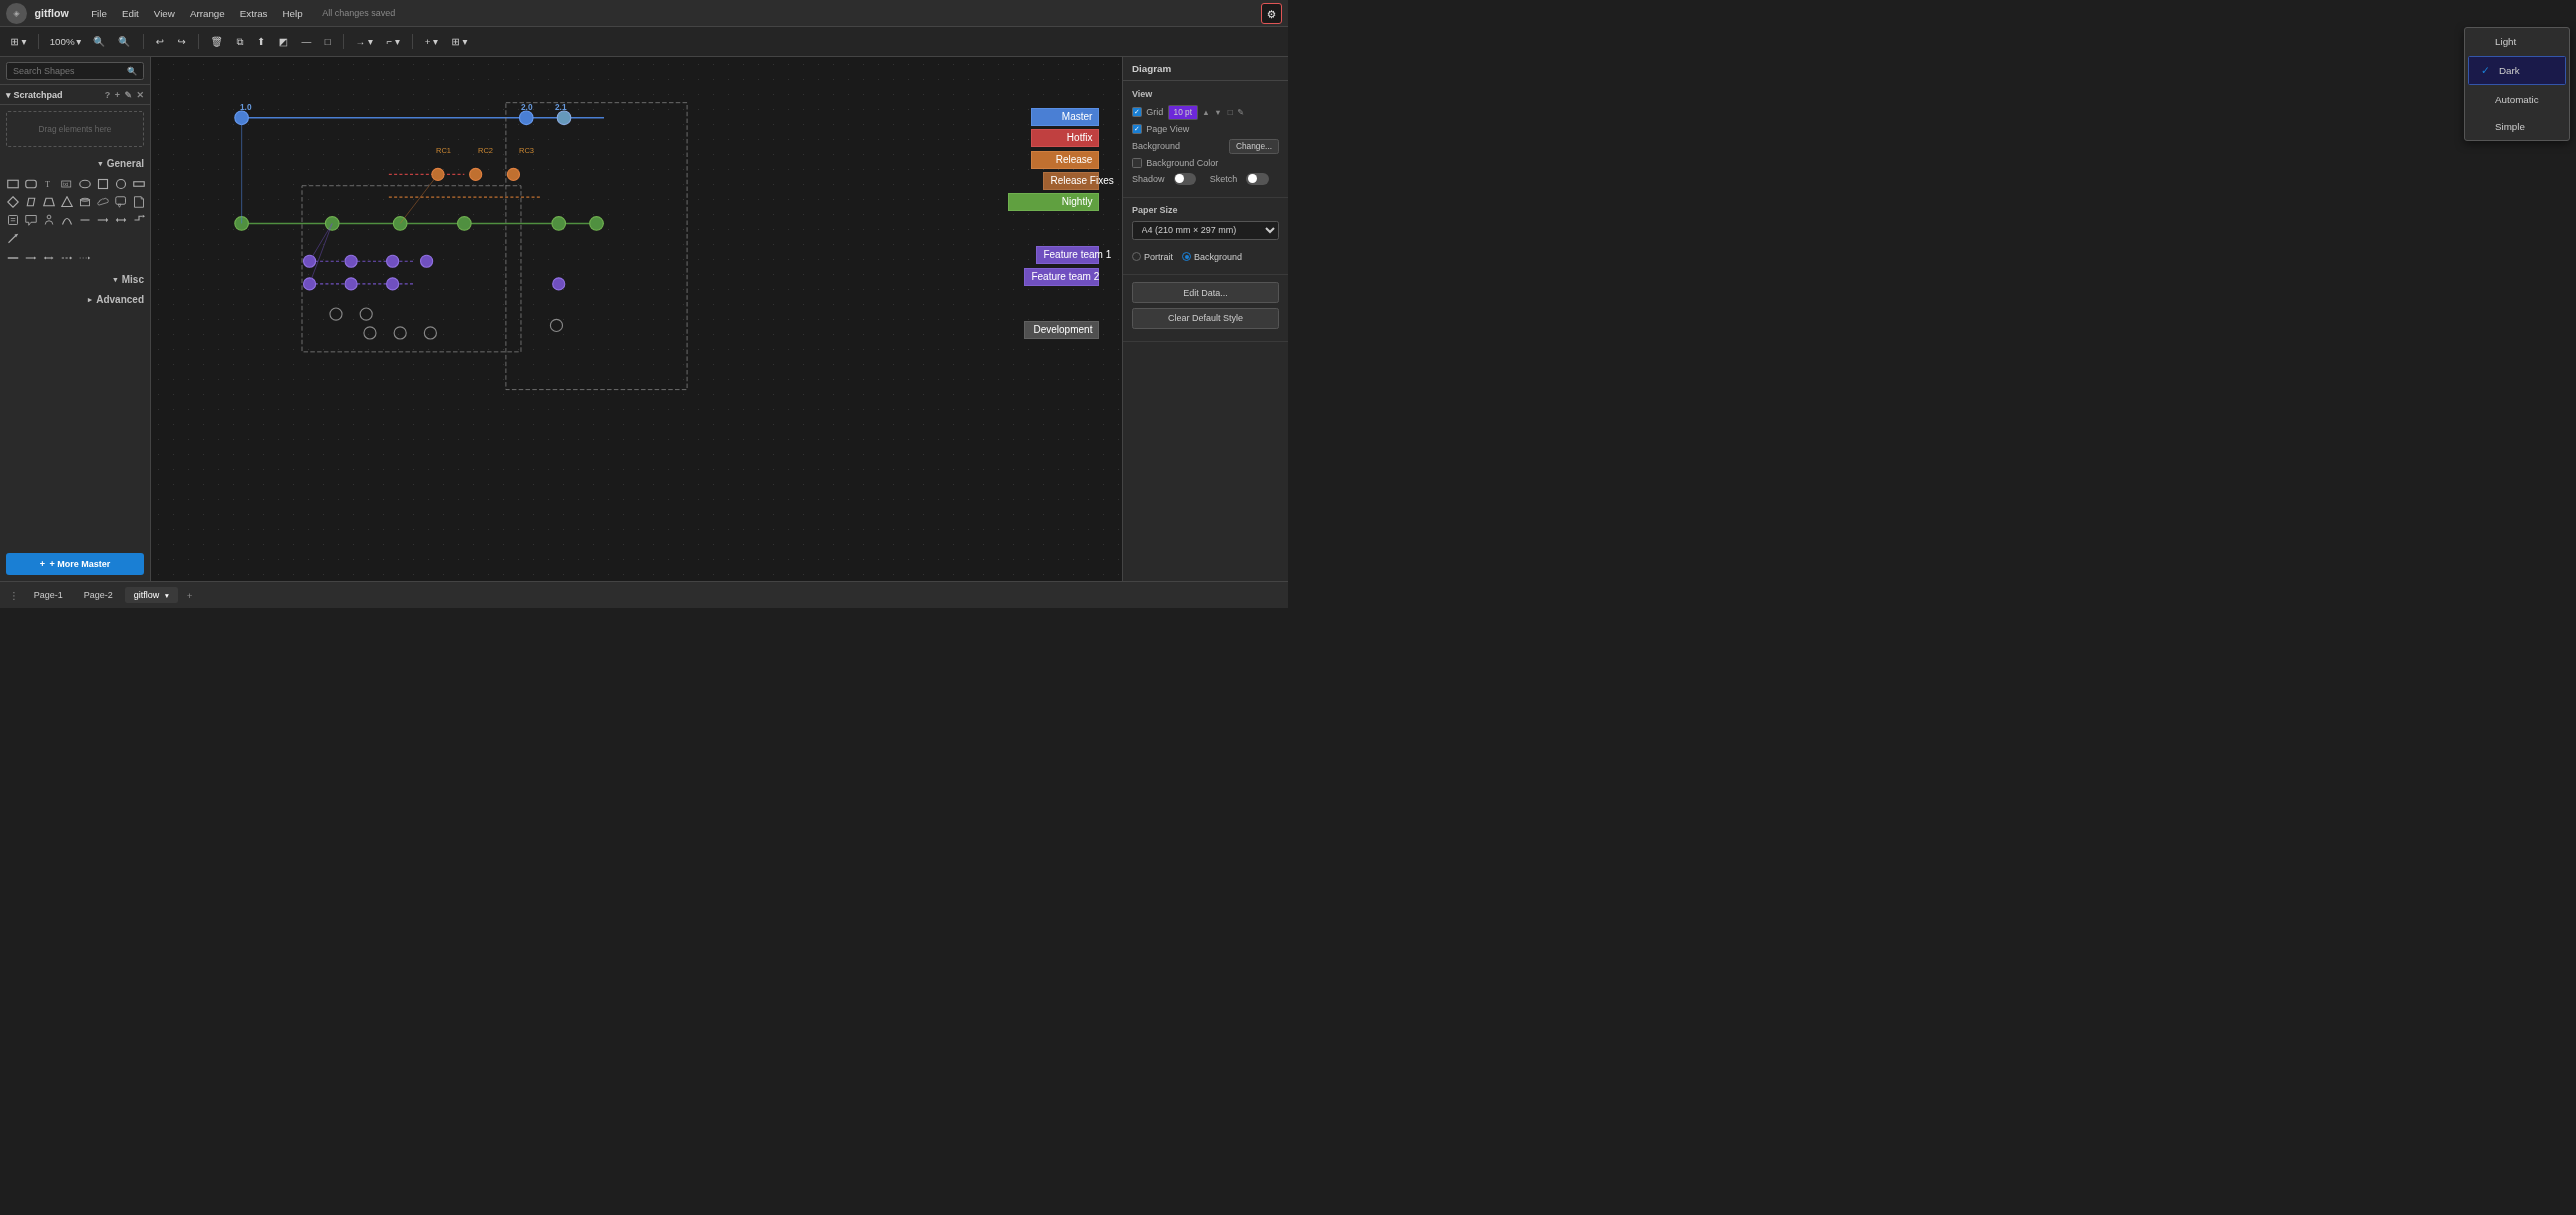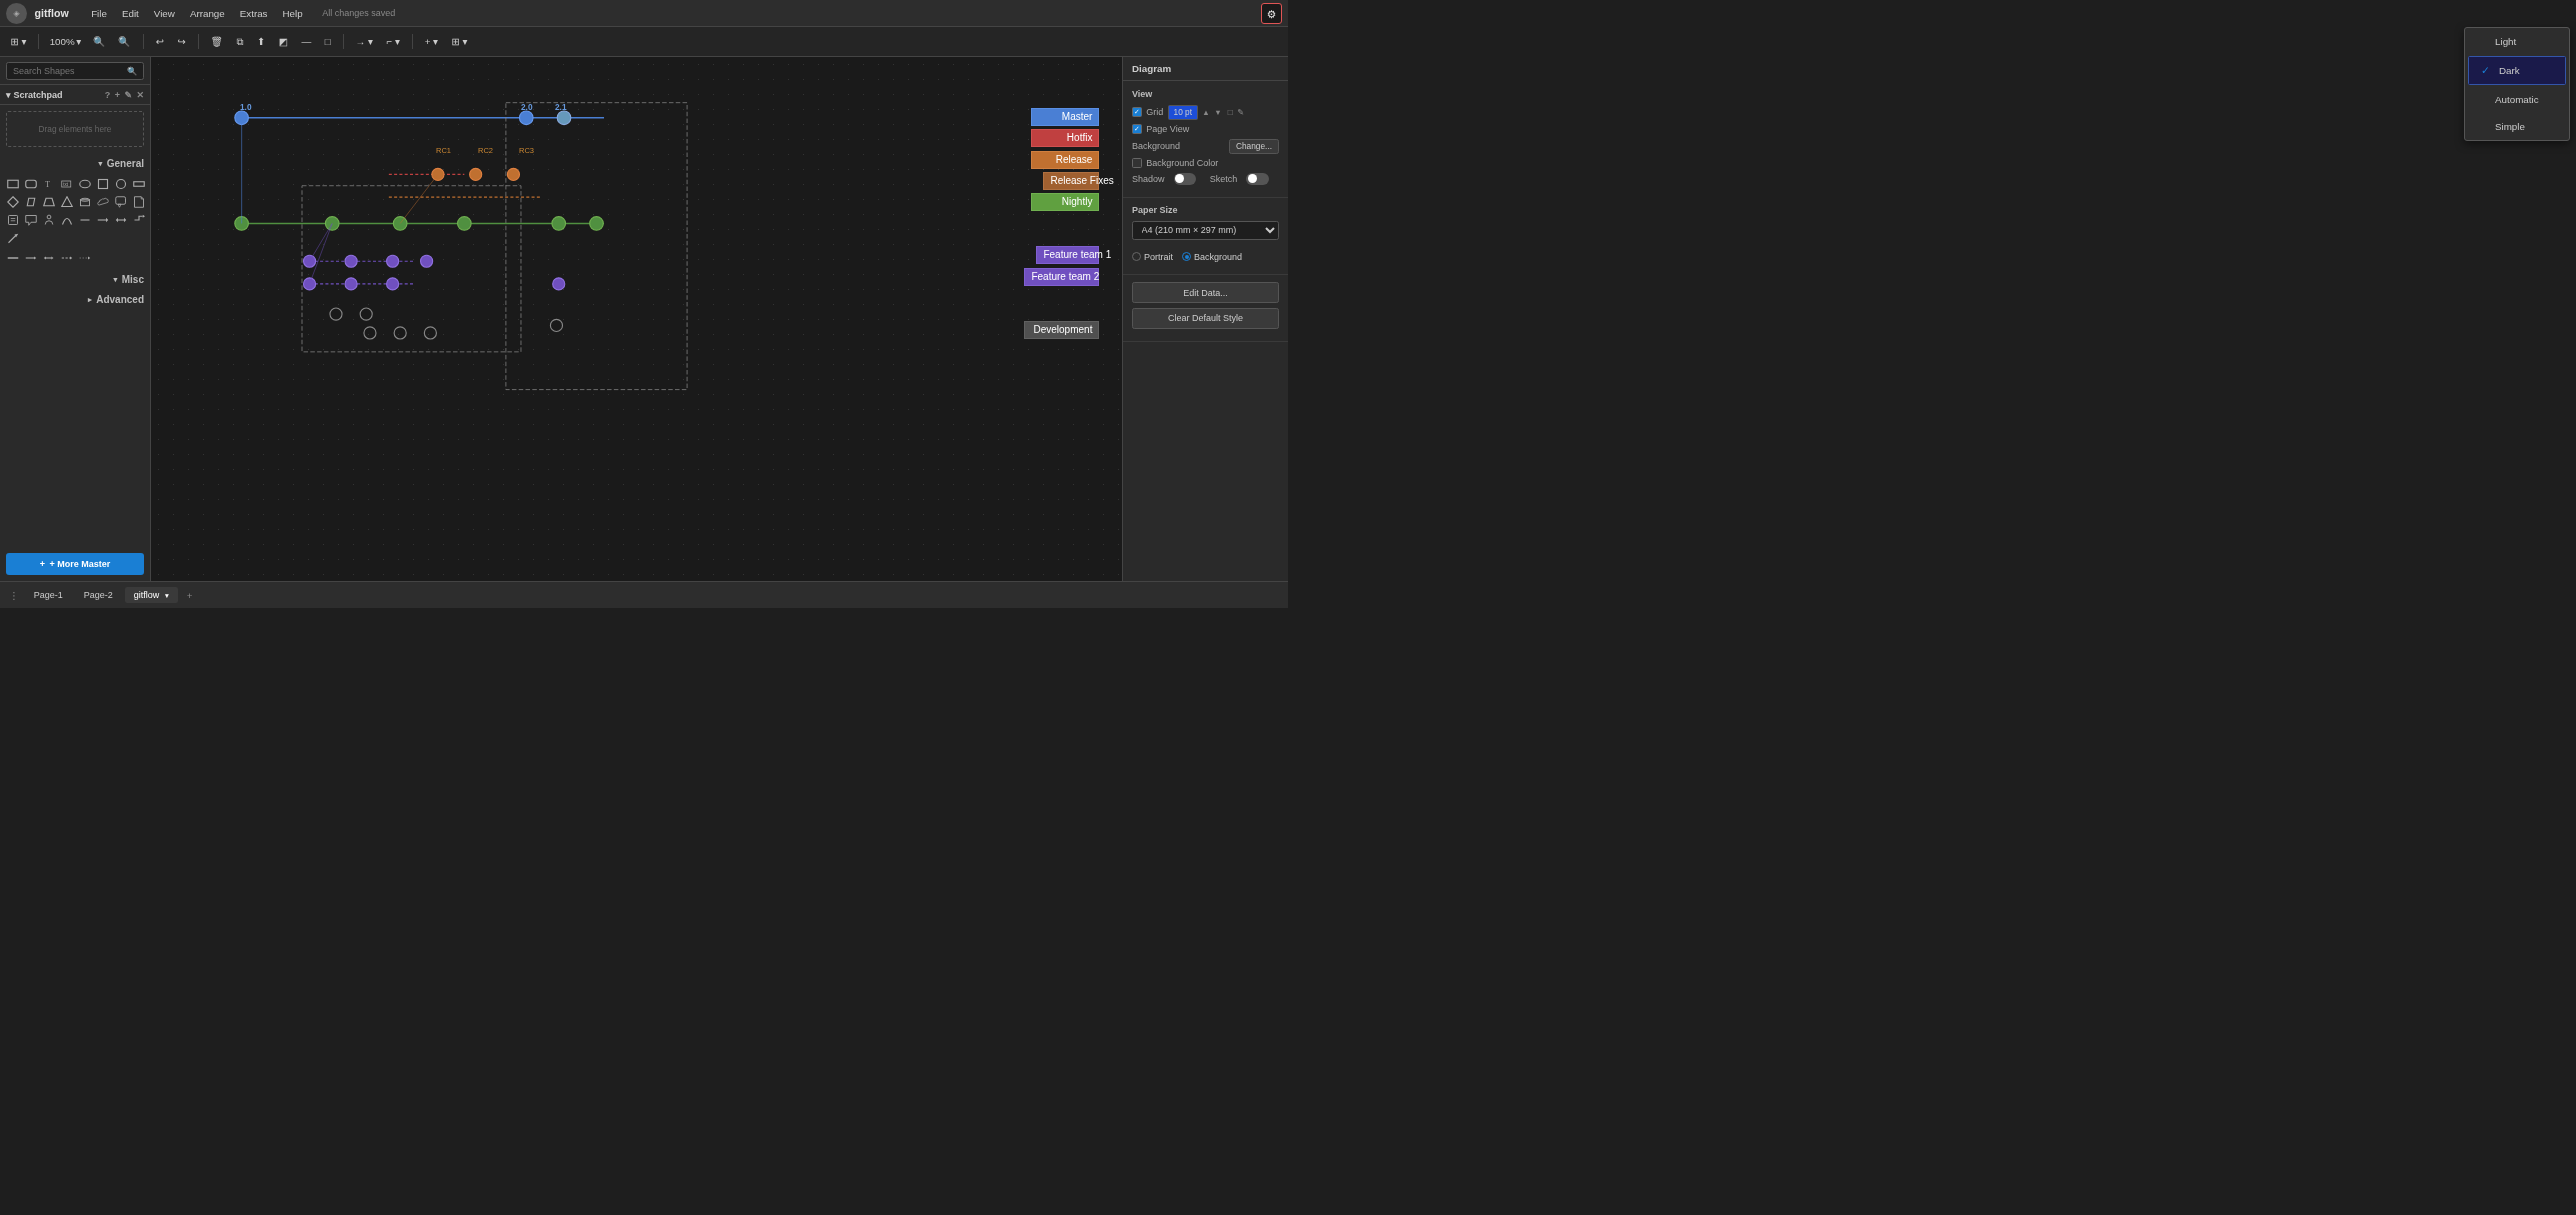--- a/index.html
+++ b/index.html
@@ -48,21 +48,21 @@
     
     #right-panel { width: 166px; background: #2a2a2a; border-left: 0.8px solid #444; overflow-y: auto; font-size: 9px; }
     #right-panel-header { padding: 6px 9px; font-size: 9.8px; font-weight: 600; border-bottom: 0.8px solid #444; color: #ccc; }
 
     .panel-section { padding: 7.5px 9px; border-bottom: 0.8px solid #3a3a3a; }
     .panel-section-title { font-size: 9px; font-weight: 600; color: #bbb; margin-bottom: 6px; }
     .panel-row { display: flex; align-items: center; margin-bottom: 4.5px; gap: 4.5px; }
     .panel-row label { color: #aaa; }
     .checkbox { width: 9.8px; height: 9.8px; border: 0.8px solid #666; background: #1a7fd4; display: flex; align-items: center; justify-content: center; border-radius: 1.5px; flex-shrink: 0; }
     .checkbox.checked::after { content: '✓'; color: #fff; font-size: 6.8px; }
-    .text-input-sm { background: #1d4ed8; border: 0.8px solid #555; color: #ccc; padding: 1.5px 3px; border-radius: 1.5px; width: 30px; font-size: 8.3px; text-align: center; }
+    .text-input-sm { background: #6d28d9; border: 0.8px solid #555; color: #ccc; padding: 1.5px 3px; border-radius: 1.5px; width: 30px; font-size: 8.3px; text-align: center; }
     .change-btn { background: #3a3a3a; border: 0.8px solid #555; color: #ccc; padding: 1.5px 6px; border-radius: 2.3px; cursor: pointer; font-size: 8.3px; margin-left: auto; }
 
     .toggle { width: 22.6px; height: 12px; background: #555; border-radius: 6px; position: relative; cursor: pointer; }
     .toggle::after { content: ''; position: absolute; width: 9px; height: 9px; background: #fff; border-radius: 50%; top: 1.5px; left: 1.5px; }
 
     .checkbox-row { display: flex; align-items: center; gap: 4.5px; margin-bottom: 3.8px; }
     .checkbox-row label { color: #ccc; }
 
     select.panel-select { background: #1e1e1e; border: 0.8px solid #555; color: #ccc; padding: 2.3px 4.5px; border-radius: 2.3px; width: 100%; font-size: 9px; }
 
@@ -440,21 +440,21 @@
       <line x1="120" y1="80" x2="120" y2="220" stroke="#4a7fd4" stroke-width="1.5" opacity="0.5"></line>
       <line x1="330" y1="220" x2="380" y2="155" stroke="#c07030" stroke-width="1" opacity="0.6"></line>
       <line x1="240" y1="220" x2="210" y2="270" stroke="#7050c0" stroke-width="1" opacity="0.6"></line>
       <line x1="240" y1="220" x2="210" y2="300" stroke="#7050c0" stroke-width="1" opacity="0.6"></line>
     </svg>
 
     <div class="diagram-label label-master" style="position:absolute; top:51px; right:22.6px; width:68px;">Master</div>
     <div class="diagram-label label-hotfix" style="position:absolute; top:72px; right:22.6px; width:68px;">Hotfix</div>
     <div class="diagram-label label-release" style="position:absolute; top:94px; right:22.6px; width:68px;">Release</div>
     <div class="diagram-label label-release-fixes" style="position:absolute; top:115px; right:22.6px; width:56px;">Release Fixes</div>
-    <div class="diagram-label label-nightly" style="position:absolute; top:136px; right:22.6px; width:68px;margin-left:24px;">Nightly</div>
+    <div class="diagram-label label-nightly" style="position:absolute; top:136px; right:22.6px; width:91px;margin-left:24px;">Nightly</div>
     <div class="diagram-label label-feature1" style="position:absolute; top:189px; right:22.6px; width:63px;">Feature team 1</div>
     <div class="diagram-label label-feature2" style="position:absolute; top:211px; right:22.6px; width:75px;">Feature team 2</div>
     <div class="diagram-label label-development" style="position:absolute; top:264px; right:22.6px; width:75px;">Development</div>
   </div>
 
   <div id="right-panel">
     <div id="right-panel-header">
       <span>Diagram</span>
     </div>
 

